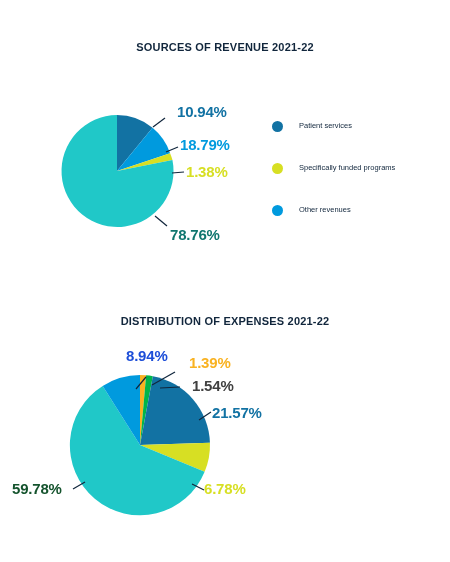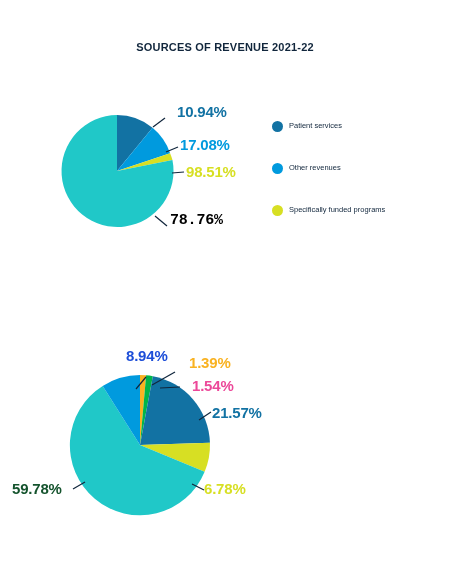--- a/index.html
+++ b/index.html
@@ -71,21 +71,21 @@
     flex: 0 0 11px;
     margin-top: 1px;
   }
   #legend-revenue .legend-dot { margin-top: 0; }
 
   .legend-label {
     font-size: 7.5px;
     color: #11263c;
     line-height: 10px;
   }
-  #legend-revenue .legend-label { margin-left: 6px; }
+  #legend-revenue .legend-label { margin-left: 16px; }
 
   .leader {
     position: absolute;
     stroke: #11263c;
     stroke-width: 1.2;
     fill: none;
   }
   .leaders-svg {
     position: absolute;
     left: 0; top: 0;
@@ -107,63 +107,64 @@
 
       <path d="M56,56 L91.52,12.73 A56,56 0 0,1 109.11,38.22 Z" fill="#009ade"></path>
 
       <path d="M56,56 L109.11,38.22 A56,56 0 0,1 111.44,45.06 Z" fill="#d7df23"></path>
 
       <path d="M56,56 L111.44,45.06 A56,56 0 1,1 56,0 Z" fill="#20c8c8"></path>
     </svg>
   </div>
 
   <div class="pct-label" style="left:167px; top:103px; color:#1272a3;margin-left:10px;">10.94%</div>
-  <div class="pct-label" style="left:180px; top:136px; color:#009ade;">17.08%</div>
-  <div class="pct-label" style="left:186px; top:163px; color:#d7df23;">98.51%</div>
-  <div class="pct-label" style="left:170px; top:212px; color:#000000;font-family:Liberation Mono, monospace;">78.76%</div>
+  <div class="pct-label" style="left:180px; top:136px; color:#009ade;">18.79%</div>
+  <div class="pct-label" style="left:186px; top:163px; color:#d7df23;">1.38%</div>
+  <div class="pct-label" style="left:170px; top:226px; color:#0f766e;">78.76%</div>
 
   <div class="legend" id="legend-revenue">
     <div class="legend-item">
       <span class="legend-dot" style="background:#1272a3"></span>
       <span class="legend-label">Patient services</span>
     </div>
     <div class="legend-item">
+      <span class="legend-dot" style="background:#d7df23"></span>
+      <span class="legend-label">Specifically funded programs</span>
+    </div>
+    <div class="legend-item">
       <span class="legend-dot" style="background:#009ade"></span>
       <span class="legend-label">Other revenues</span>
-    </div>
-    <div class="legend-item">
-      <span class="legend-dot" style="background:#d7df23"></span>
-      <span class="legend-label">Specifically funded programs</span>
     </div>
   </div>
 </section>
 
 <section class="panel" id="panel-expenses">
 
+  <div class="chart-title" id="title-expenses">DISTRIBUTION OF EXPENSES 2021-22</div>
 
   <div class="pie-wrap" id="pie-expenses-wrap">
     <svg width="140" height="140" viewBox="0 0 140 140">
 
       <path d="M70,70 L70,0 A70,70 0 0,1 76.11,0.27 Z" fill="#f9b221"></path>
 
       <path d="M70,70 L76.11,0.27 A70,70 0 0,1 82.81,1.18 Z" fill="#00b54a"></path>
 
       <path d="M70,70 L82.81,1.18 A70,70 0 0,1 139.96,67.80 Z" fill="#1272a3"></path>
 
       <path d="M70,70 L139.96,67.80 A70,70 0 0,1 134.63,96.80 Z" fill="#d7df23"></path>
 
       <path d="M70,70 L134.63,96.80 A70,70 0 1,1 32.68,10.92 Z" fill="#20c8c8"></path>
 
       <path d="M70,70 L32.68,10.92 A70,70 0 0,1 70,0 Z" fill="#009ade"></path>
     </svg>
   </div>
 
   <div class="pct-label" style="left:126px; top:65px; color:#1d4ed8;">8.94%</div>
   <div class="pct-label" style="left:189px; top:72px; color:#f9b221;">1.39%</div>
-  <div class="pct-label" style="left:192px; top:95px; color:#ec4899;">1.54%</div>
+  <div class="pct-label" style="left:192px; top:95px; color:#404040;">1.54%</div>
   <div class="pct-label" style="left:212px; top:122px; color:#1272a3;text-align:center;">21.57%</div>
   <div class="pct-label" style="left:204px; top:198px; color:#d7df23;">6.78%</div>
   <div class="pct-label" style="left:12px; top:198px; color:#14532d;">59.78%</div>
 
 </section>
 
 <svg class="leaders-svg">
 
   <line class="leader" x1="153" y1="127" x2="165" y2="118"></line>
   <line class="leader" x1="166" y1="152" x2="178" y2="147"></line>

